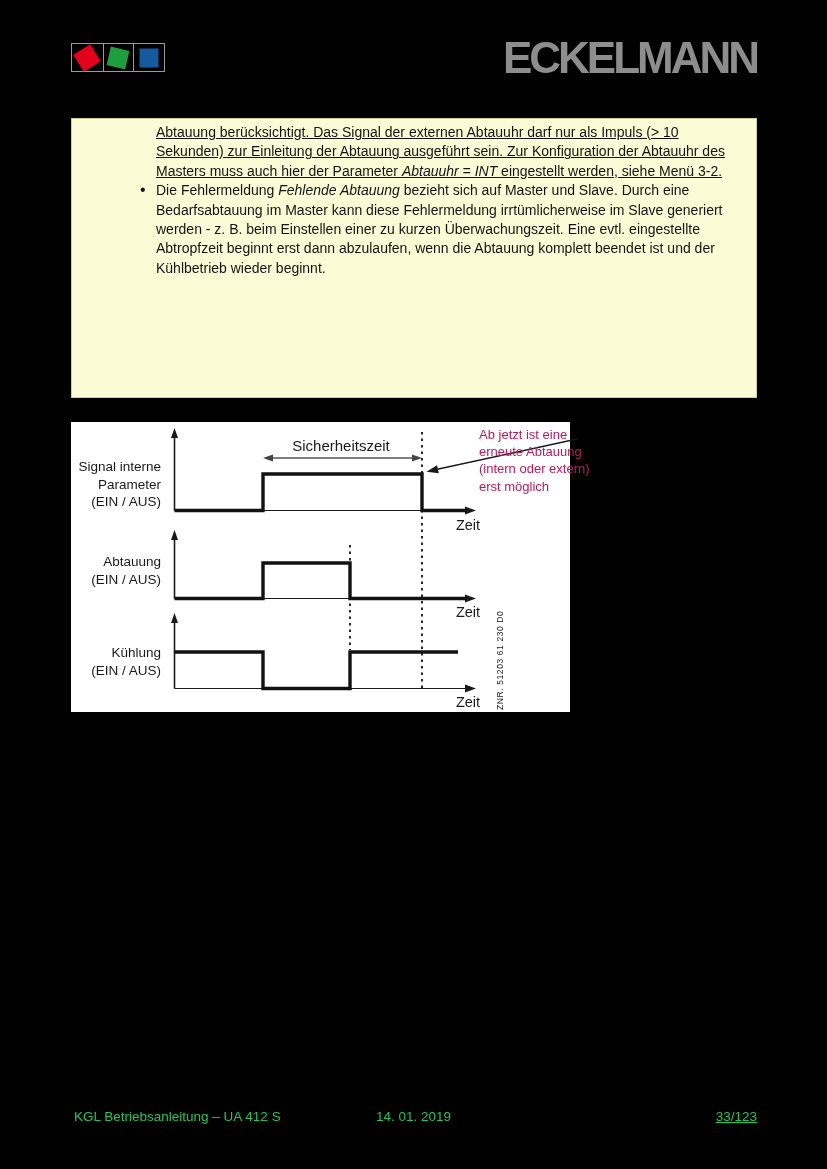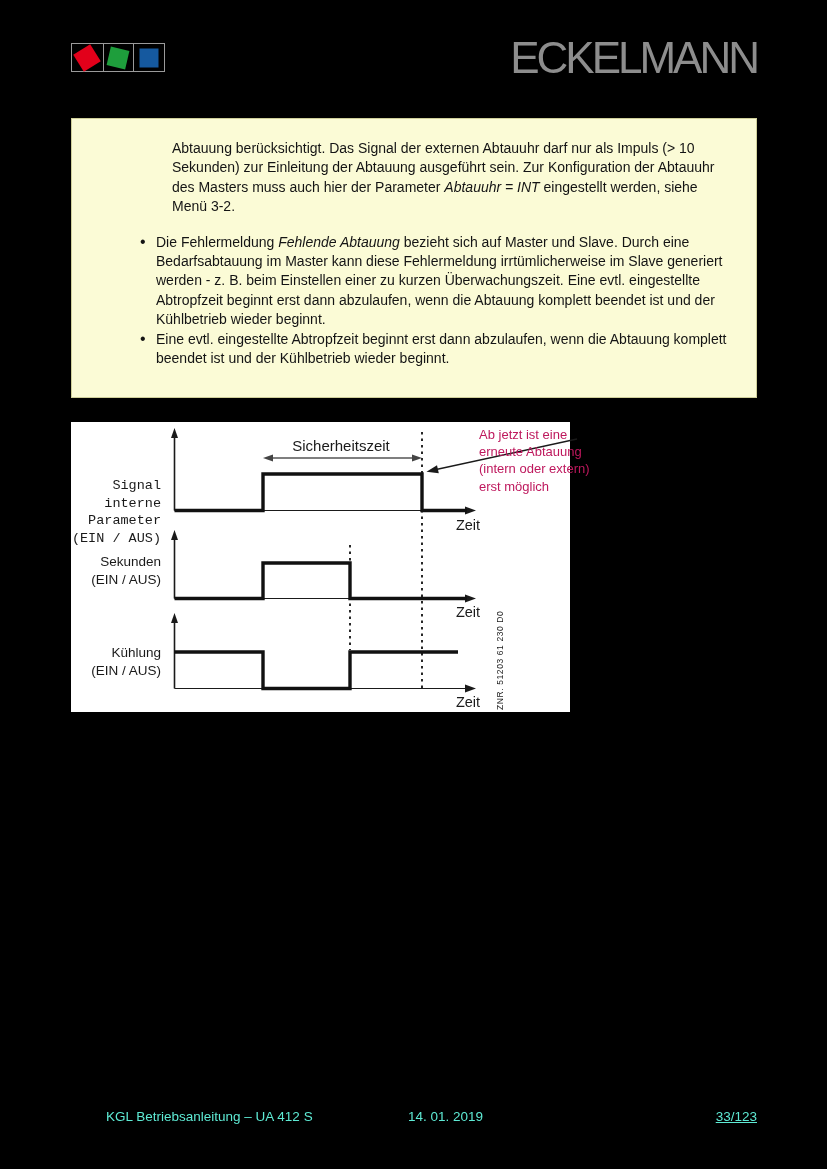--- a/index.html
+++ b/index.html
@@ -9,45 +9,45 @@
   
   .logo{position:absolute;left:71px;top:43px;width:94px;height:29px;
         border:1px solid #9a9a9a;display:grid;grid-template-columns:1fr 1fr 1fr;box-sizing:border-box;}
   .logo-cell{position:relative;border-left:1px solid #9a9a9a;}
   .logo-cell:first-child{border-left:none;}
   .logo-sq{position:absolute;left:50%;top:50%;}
   .sq-red{width:20px;height:20px;transform:translate(-50%,-50%) rotate(-32deg);}
   .sq-green{width:19px;height:19px;transform:translate(-50%,-50%) rotate(13deg);}
   .sq-blue{width:19px;height:19px;transform:translate(-50%,-50%);}
   .brand{position:absolute;top:36px;right:70px;font-size:44px;letter-spacing:-3px;
-         color:#8d8d8d;font-weight:400;line-height:1;}
+         color:#8d8d8d;font-weight:700;line-height:1;}
 
   
   .note-box{position:absolute;left:71px;top:118px;width:686px;min-height:280px;
             background:#fbfbd6;border:1px solid #cfcf9a;box-sizing:border-box;}
   .note-inner{padding:4px 14px 10px 84px;font-size:14px;line-height:19.4px;color:#141414;}
-  .note-inner p{margin:16px;}
+  .note-inner p{margin:0;text-decoration:underline;}
   .note-inner ul{margin:0;padding:0;list-style:none;}
   .note-inner li{position:relative;}
   .note-inner li::before{content:"•";position:absolute;left:-16px;top:-1px;font-size:16px;}
   .note-inner i{font-style:italic;}
 
   
   .figure{position:absolute;left:71px;top:422px;width:499px;height:290px;background:#fff;}
   .figure svg{position:absolute;left:0;top:0;}
   .sig-label{position:absolute;left:0;width:90px;text-align:right;font-size:13.5px;
              line-height:17.5px;color:#1a1a1a;}
-  .lab1{top:55px;font-family:Liberation Mono, monospace;} .lab2{top:131px;} .lab3{top:222px;text-align:right;}
+  .lab1{top:36px;} .lab2{top:131px;} .lab3{top:222px;text-align:right;}
   .annotation{position:absolute;left:408px;top:4px;font-size:13px;line-height:17.2px;
               color:#be185d;}
   .annotation div{white-space:nowrap;}
   .svgtext{font-family:"Liberation Sans",sans-serif;fill:#1a1a1a;}
 
   
-  .footer-item{position:absolute;top:1109px;font-size:13.5px;color:#5eead4;margin-left:32px;}
+  .footer-item{position:absolute;top:1109px;font-size:13.5px;color:#22c55e;}
   .f-left{left:74px;} .f-center{left:376px;text-align:right;} .f-right{right:70px;text-decoration:underline;}
 </style>
 </head>
 <body>
 
 <div class="page">
 
   <div class="logo">
     <div class="logo-cell">
       <div class="logo-sq sq-red" style="background:#e2001a;"></div>
@@ -59,21 +59,20 @@
       <div class="logo-sq sq-blue" style="background:#15599f;"></div>
     </div>
   </div>
   <div class="brand">ECKELMANN</div>
 
   <div class="note-box">
     <div class="note-inner">
       <p><span>Abtauung berücksichtigt. Das Signal der externen Abtauuhr darf nur als Impuls (&gt; 10 Sekunden) zur Einleitung der Abtauung ausgeführt sein. Zur Konfiguration der Abtauuhr des Masters muss auch hier der Parameter </span><i>Abtauuhr = INT</i><span> eingestellt werden, siehe Menü 3-2.</span></p>
       <ul>
         <li><span>Die Fehlermeldung </span><i>Fehlende Abtauung</i><span> bezieht sich auf Master und Slave. Durch eine Bedarfsabtauung im Master kann diese Fehlermeldung irrtümlicherweise im Slave generiert werden - z. B. beim Einstellen einer zu kurzen Überwachungszeit. Eine evtl. eingestellte Abtropfzeit beginnt erst dann abzulaufen, wenn die Abtauung komplett beendet ist und der Kühlbetrieb wieder beginnt.</span></li>
-        <li><span>Eine evtl. eingestellte Abtropfzeit beginnt erst dann abzulaufen, wenn die Abtauung komplett beendet ist und der Kühlbetrieb wieder beginnt.</span><i></i><span></span></li>
       </ul>
     </div>
   </div>
 
   <div class="figure">
     <svg width="521" height="290" viewBox="0 0 521 290">
 
       <g stroke="#111" stroke-width="1.8" stroke-dasharray="2.5 4">
         <line x1="279" y1="123" x2="279" y2="228"></line>
         <line x1="351" y1="10" x2="351" y2="266"></line>
@@ -120,21 +119,21 @@
 
       <text class="svgtext" x="432" y="288" font-size="8.5" fill="#444" letter-spacing="0.6" transform="rotate(-90 432 288)">ZNR. 51203 61 230 D0</text>
     </svg>
 
     <div class="sig-label lab1">
       <div>Signal interne</div>
       <div>Parameter</div>
       <div>(EIN / AUS)</div>
     </div>
     <div class="sig-label lab2">
-      <div>Sekunden</div>
+      <div>Abtauung</div>
       <div>(EIN / AUS)</div>
     </div>
     <div class="sig-label lab3">
       <div>Kühlung</div>
       <div>(EIN / AUS)</div>
     </div>
 
     <div class="annotation">
       <div>Ab jetzt ist eine</div>
       <div>erneute Abtauung</div>

